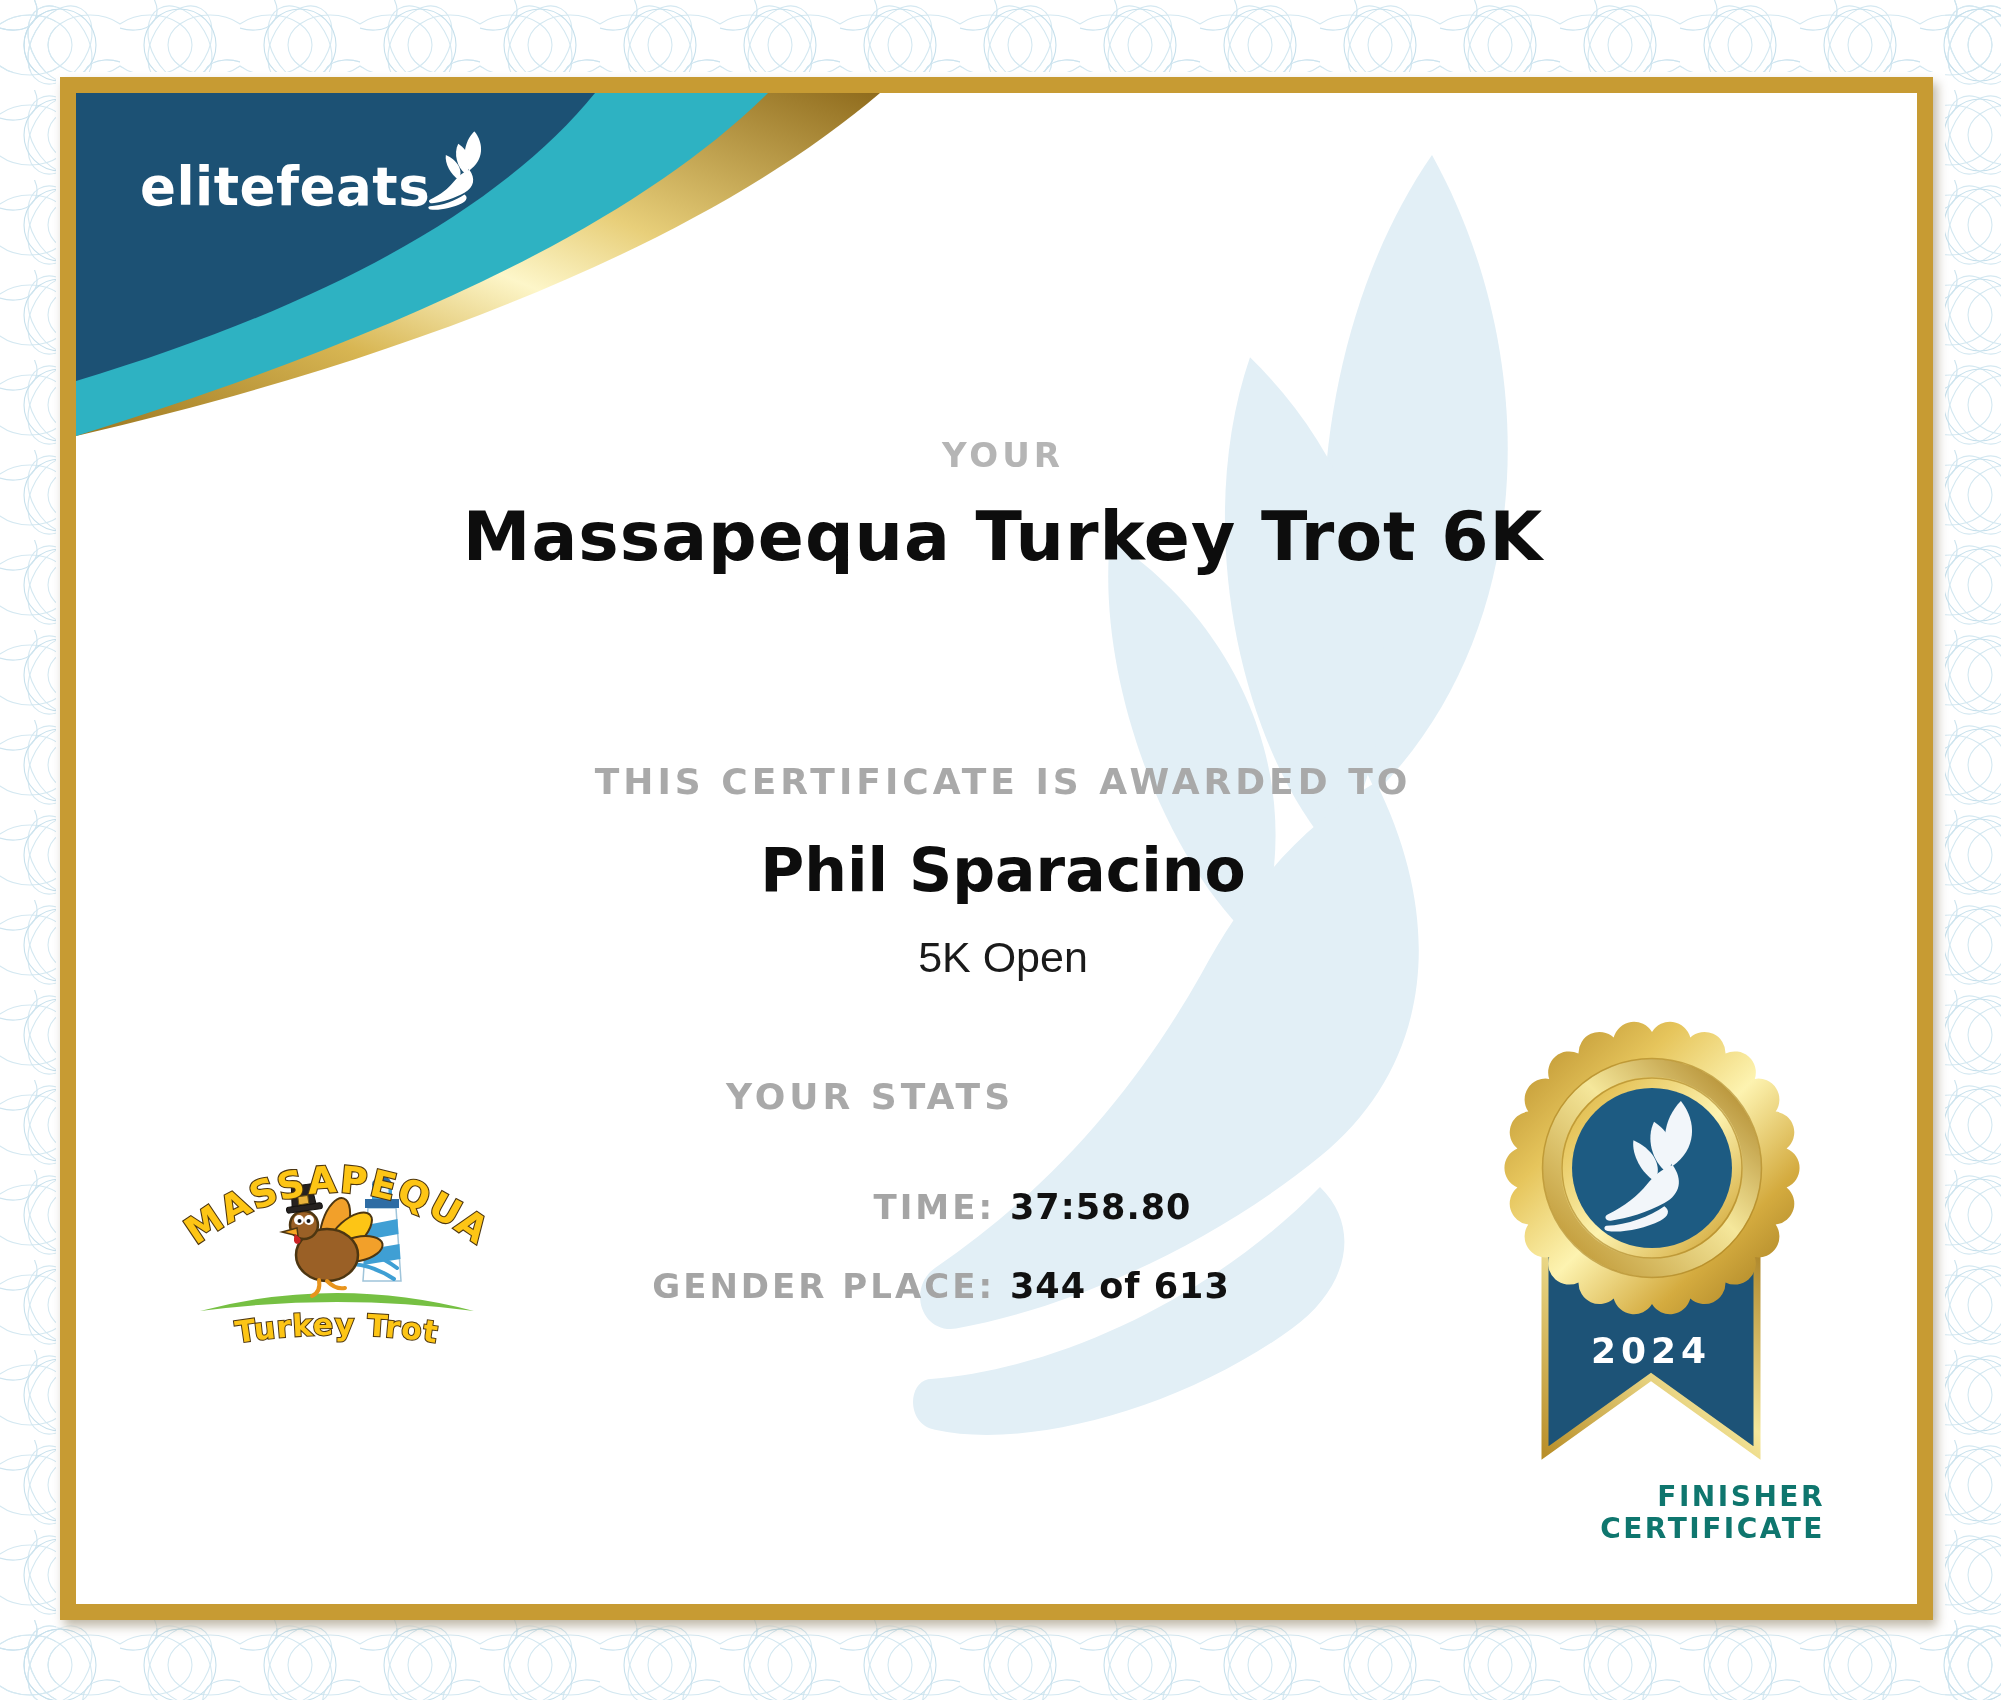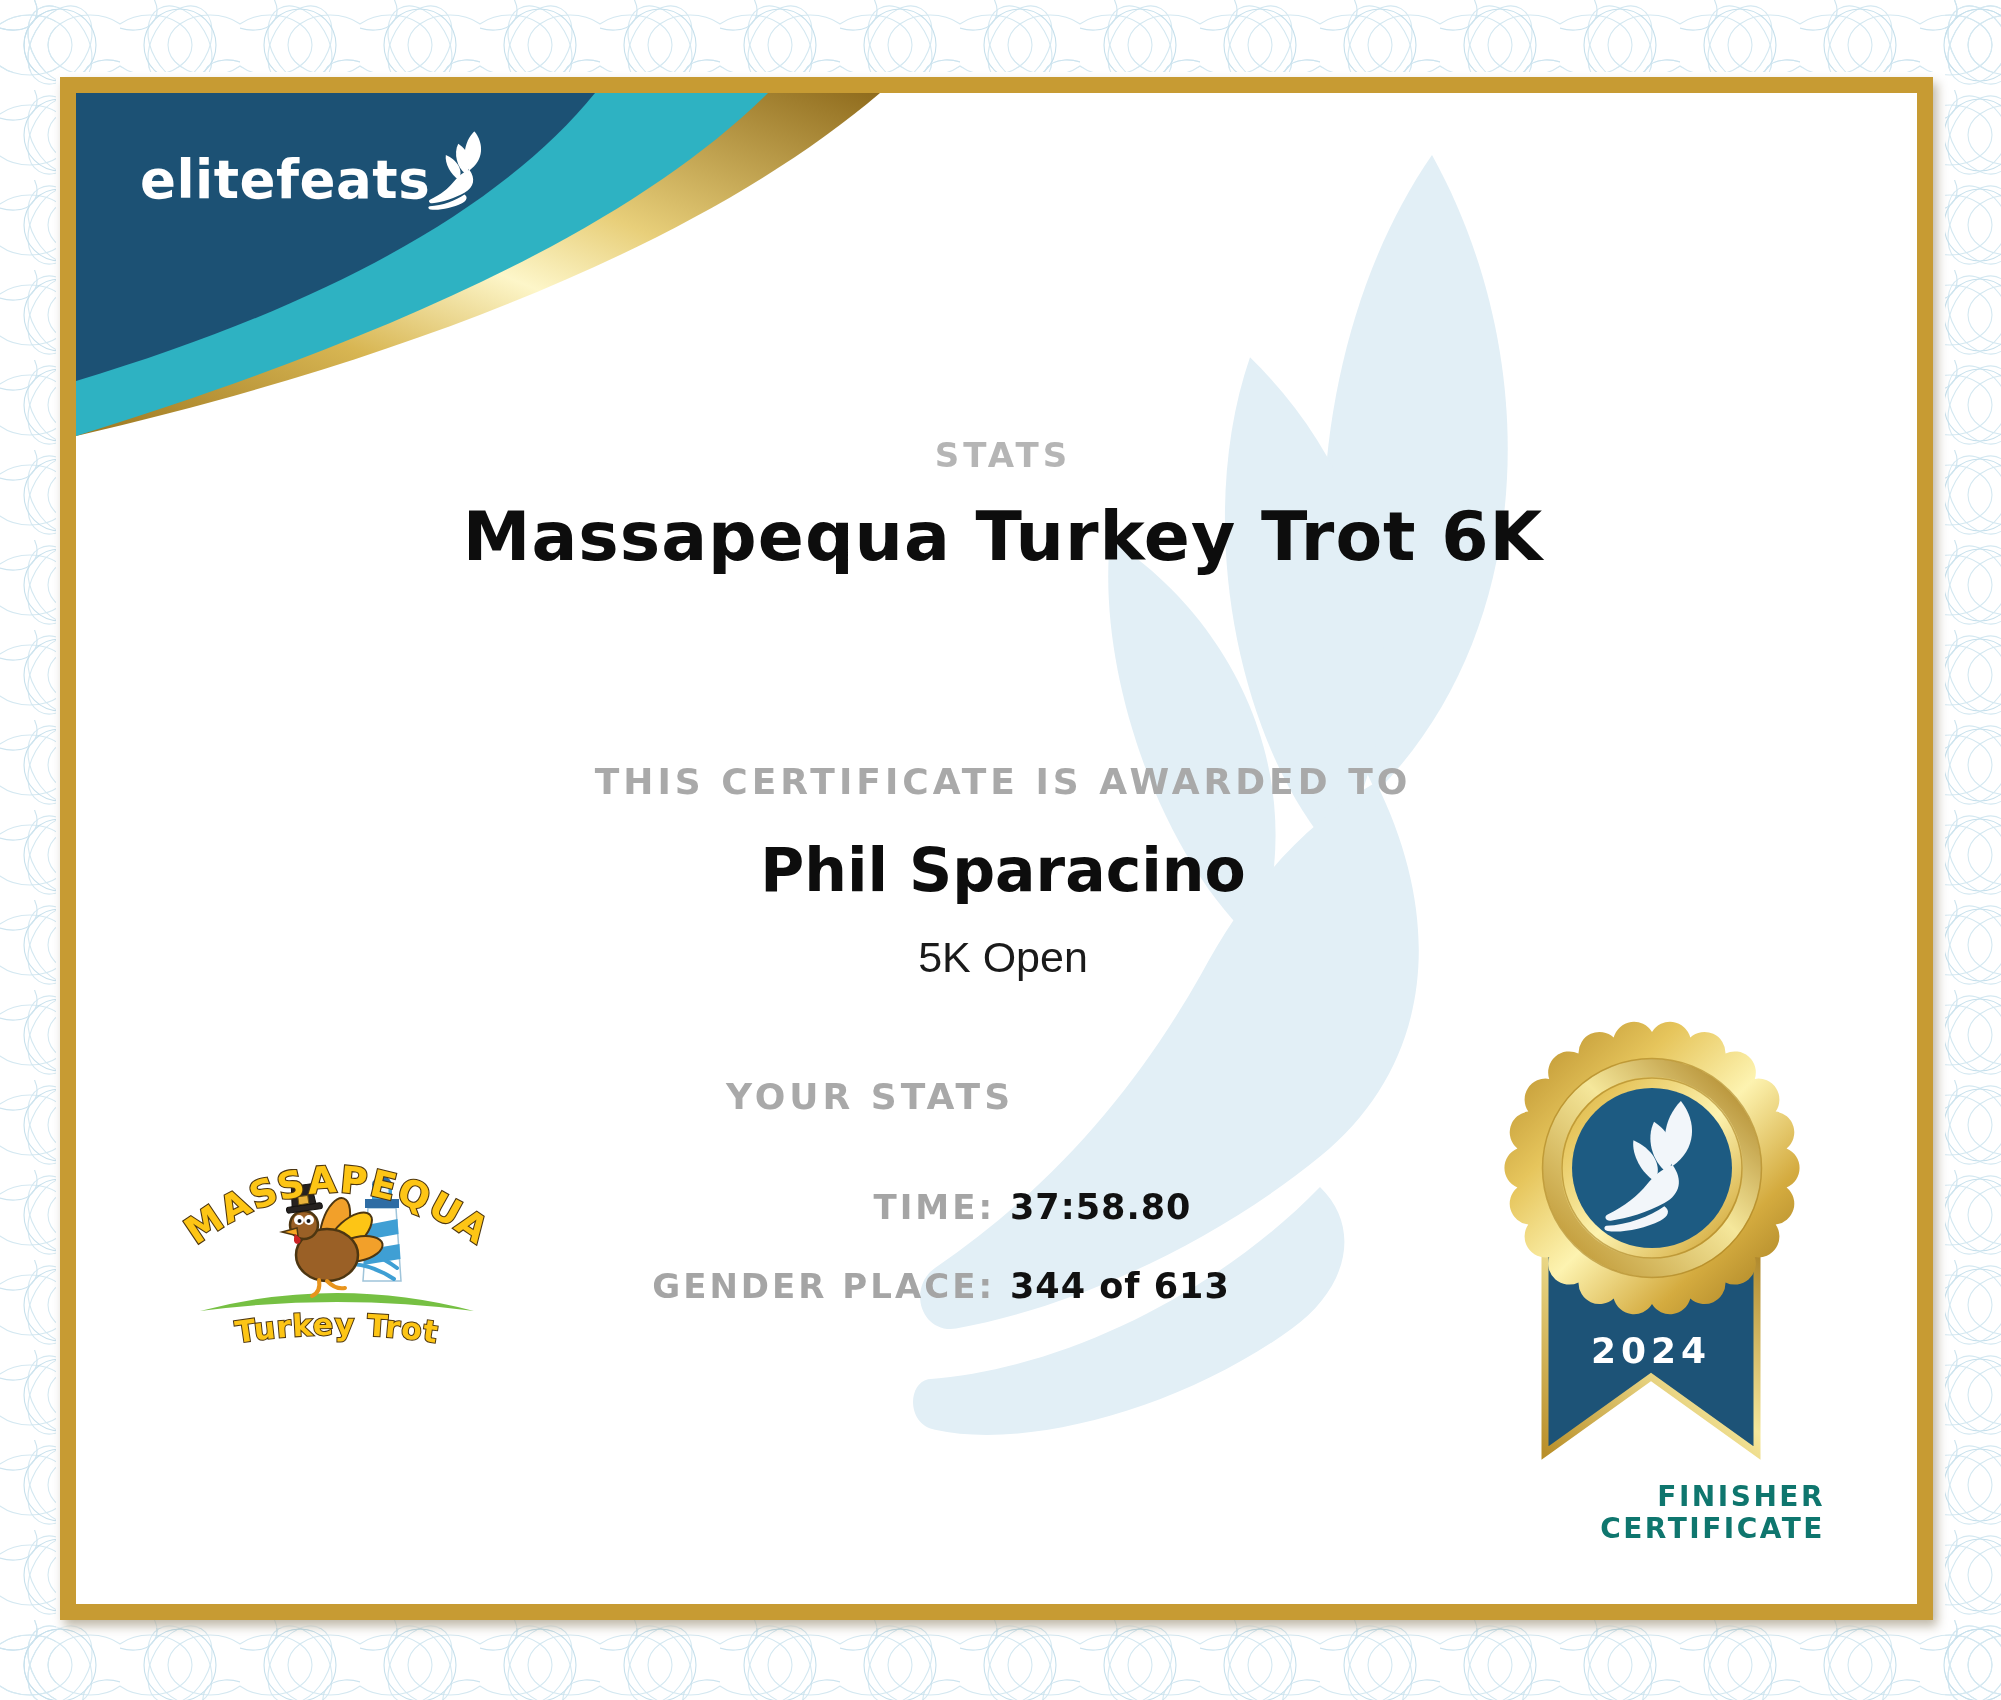--- a/index.html
+++ b/index.html
@@ -5,21 +5,21 @@
   html,body{margin:0;padding:0;background:#ffffff;}
   .certificate{position:relative;width:2001px;height:1700px;background:#ffffff;overflow:hidden;
     font-family:"DejaVu Sans","Liberation Sans",sans-serif;}
   .guilloche{position:absolute;left:0;top:0;}
   .frame{position:absolute;left:60px;top:77px;width:1873px;height:1543px;box-sizing:border-box;
     border:16px solid #c79b33;background:#ffffff;
     box-shadow:4px 6px 10px rgba(70,50,0,0.35), inset 0 0 0 1px #a8811f;}
   .content{position:absolute;inset:0;overflow:hidden;background:#fff;}
   .watermark{position:absolute;left:810px;top:62px;width:700px;height:1295px;color:#e2eff6;}
   .header-wave{position:absolute;left:0;top:0;}
-  .brand{position:absolute;left:64px;top:52px;display:flex;align-items:center;z-index:3;}
+  .brand{position:absolute;left:64px;top:52px;display:flex;align-items:flex-end;z-index:3;}
   .brand-name{color:#ffffff;font-size:53px;font-weight:700;letter-spacing:0.5px;line-height:1;}
   .brand-wing{width:62px;height:84px;color:#ffffff;margin-left:-4px;margin-top:-16px;}
   .cap-gray{color:#a9a9a9;font-weight:700;letter-spacing:4px;}
   .centered{position:absolute;transform:translateX(-50%);white-space:nowrap;text-align:center;}
   .event-label{left:927px;top:342px;font-size:34px;color:#b5b5b5;}
   .event-name{left:927px;top:404px;font-size:68px;font-weight:700;color:#0d0d0d;letter-spacing:1px;}
   .awarded-label{left:927px;top:668px;font-size:36px;}
   .recipient-name{left:927px;top:742px;font-size:60px;font-weight:700;color:#0d0d0d;}
   .division{left:927px;top:840px;font-size:43px;color:#1a1a1a;font-family:"Liberation Sans",sans-serif;font-weight:400;}
   .stats-heading{left:794px;top:983px;font-size:36px;}
@@ -96,21 +96,21 @@
         <path d="M0,0 L519,0 C430,110 260,210 0,288 Z" fill="#1c5174"></path>
       </svg>
 
       <div class="brand">
         <span class="brand-name">elitefeats</span>
         <svg class="brand-wing" viewBox="0 0 100 128">
           <use href="#wingfoot"></use>
         </svg>
       </div>
 
-      <div class="centered cap-gray event-label">STATS</div>
+      <div class="centered cap-gray event-label">YOUR</div>
       <div class="centered event-name">Massapequa Turkey Trot 6K</div>
       <div class="centered cap-gray awarded-label">THIS CERTIFICATE IS AWARDED TO</div>
       <div class="centered recipient-name">Phil Sparacino</div>
       <div class="centered division">5K Open</div>
       <div class="centered cap-gray stats-heading">YOUR STATS</div>
 
       <div class="stats">
         <div class="stat-row">
           <div class="stat-label">TIME:</div>
           <div class="stat-value">37:58.80</div>

